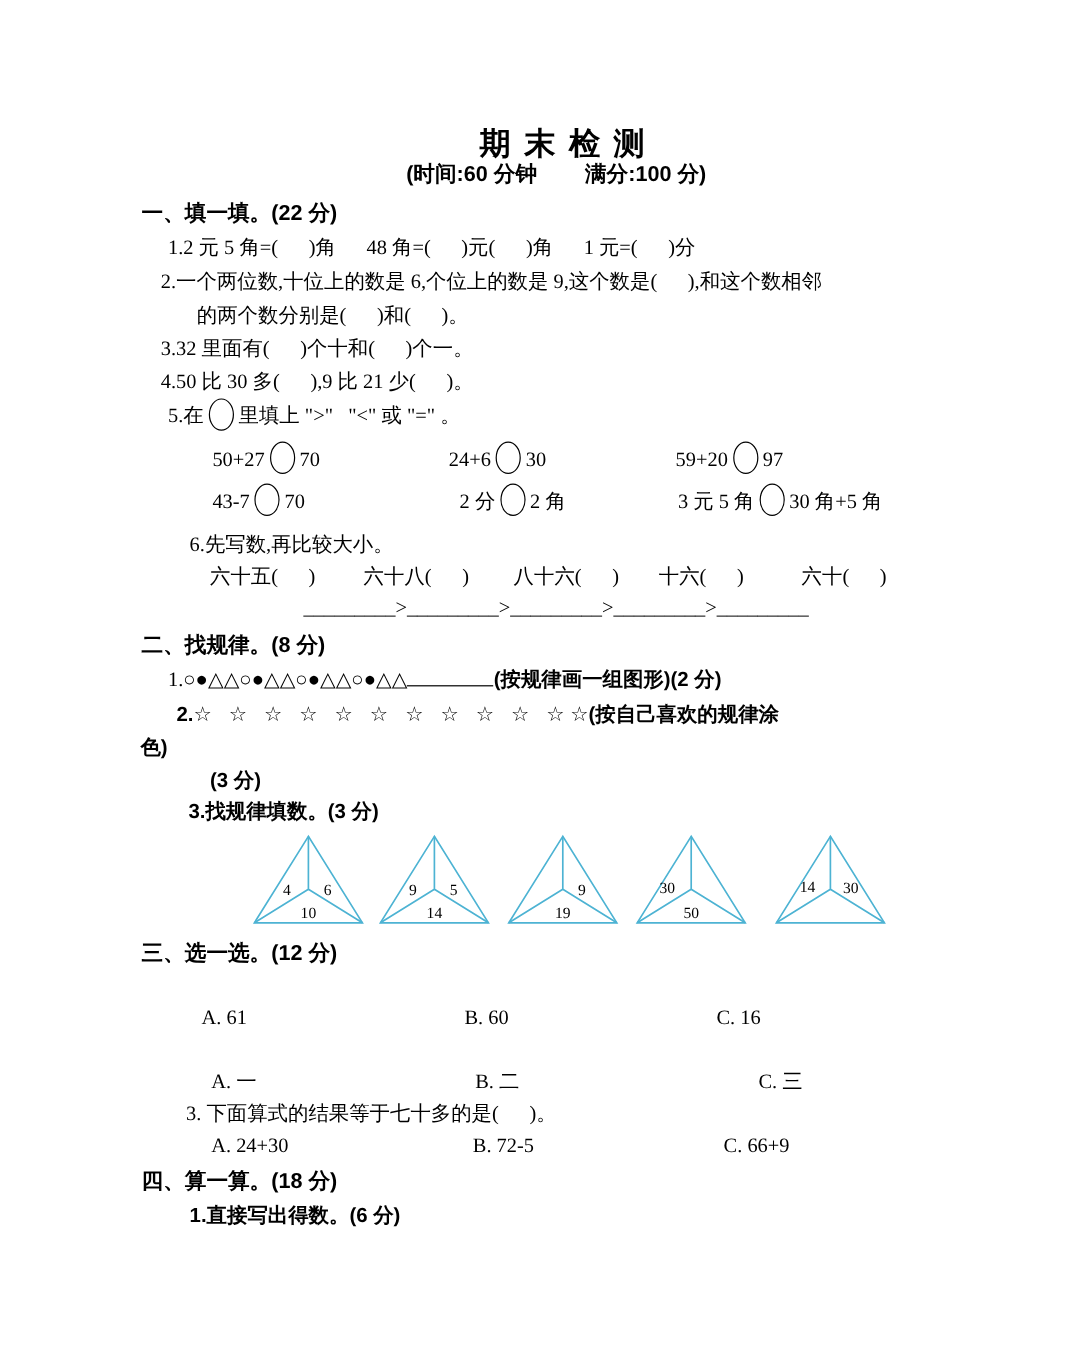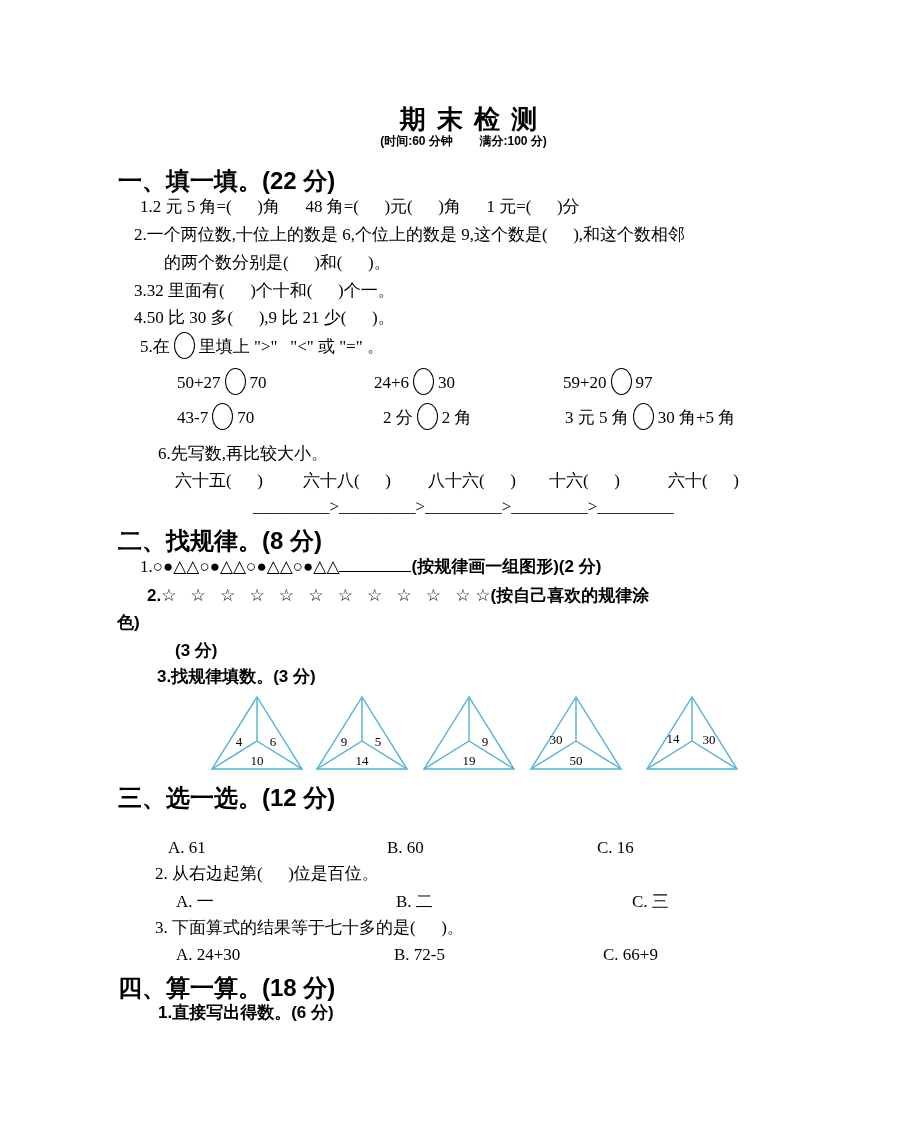--- a/index.html
+++ b/index.html
@@ -10,22 +10,22 @@
     font-family:"Liberation Serif","DejaVu Serif",serif;
     font-size:17px; color:#000;
     overflow:hidden;
   }
   .line { position:absolute; white-space:pre; line-height:1.25; }
   .hei  { font-family:"Liberation Sans","DejaVu Sans",sans-serif; font-weight:bold; }
   .hei-med { font-family:"Liberation Sans","DejaVu Sans",sans-serif; font-weight:600; }
   .title-line { left:0; width:100%; text-align:center; padding-left:38px; box-sizing:border-box;
                 font-size:26px; letter-spacing:2px; }
   .subtitle-line { left:0; width:100%; text-align:center; padding-left:26px; box-sizing:border-box;
-                   font-size:12px; }
-  .sec-heading { font-size:24px; }
+                   font-size:18px; }
+  .sec-heading { font-size:18px; }
   .cmp-circle {
     display:inline-block; width:19px; height:25px;
     border:1.6px solid #000; border-radius:50%;
     vertical-align:-7px; margin:0 4px;
   }
   .cmp-cell { position:absolute; white-space:pre; }
   .u-line { display:inline-block; width:72px; height:14px; border-bottom:1.5px solid #000; }
   .tri { position:absolute; }
   .tri path { fill:none; stroke:#4db3d3; stroke-width:1.4; stroke-linejoin:miter; }
   .tri text { font-family:"Liberation Serif","DejaVu Serif",serif; font-size:13px;
@@ -108,21 +108,20 @@
     <path d="M48 3 L48 47 M48 47 L3 75 M48 47 L93 75" stroke="#4db3d3"></path>
     <text x="29" y="49">14</text>
     <text x="65" y="50">30</text>
     <text x="48" y="71"></text>
   </svg>
 
   <div class="line hei sec-heading" style="top:783px; left:118px;">三、选一选。(12 分)</div>
   <span class="line" style="top:837px; left:168px;text-align:center;">A. 61</span>
   <span class="line" style="top:837px; left:387px;">B. 60</span>
   <span class="line" style="top:837px; left:597px;">C. 16</span>
-  <div class="line" style="top:863px; left:155px;">2. 从右边起第(      )位是百位。</div>
   <span class="line" style="top:891px; left:176px;">A. 一</span>
   <span class="line" style="top:891px; left:396px;">B. 二</span>
   <span class="line" style="top:891px; left:632px;">C. 三</span>
   <div class="line" style="top:917px; left:155px;">3. 下面算式的结果等于七十多的是(      )。</div>
   <span class="line" style="top:944px; left:176px;">A. 24+30</span>
   <span class="line" style="top:944px; left:394px;">B. 72-5</span>
   <span class="line" style="top:944px; left:603px;">C. 66+9</span>
 
   <div class="line hei sec-heading" style="top:973px; left:118px;">四、算一算。(18 分)</div>
   <div class="line hei" style="top:1002px; left:158px;">1.直接写出得数。(6 分)</div>

